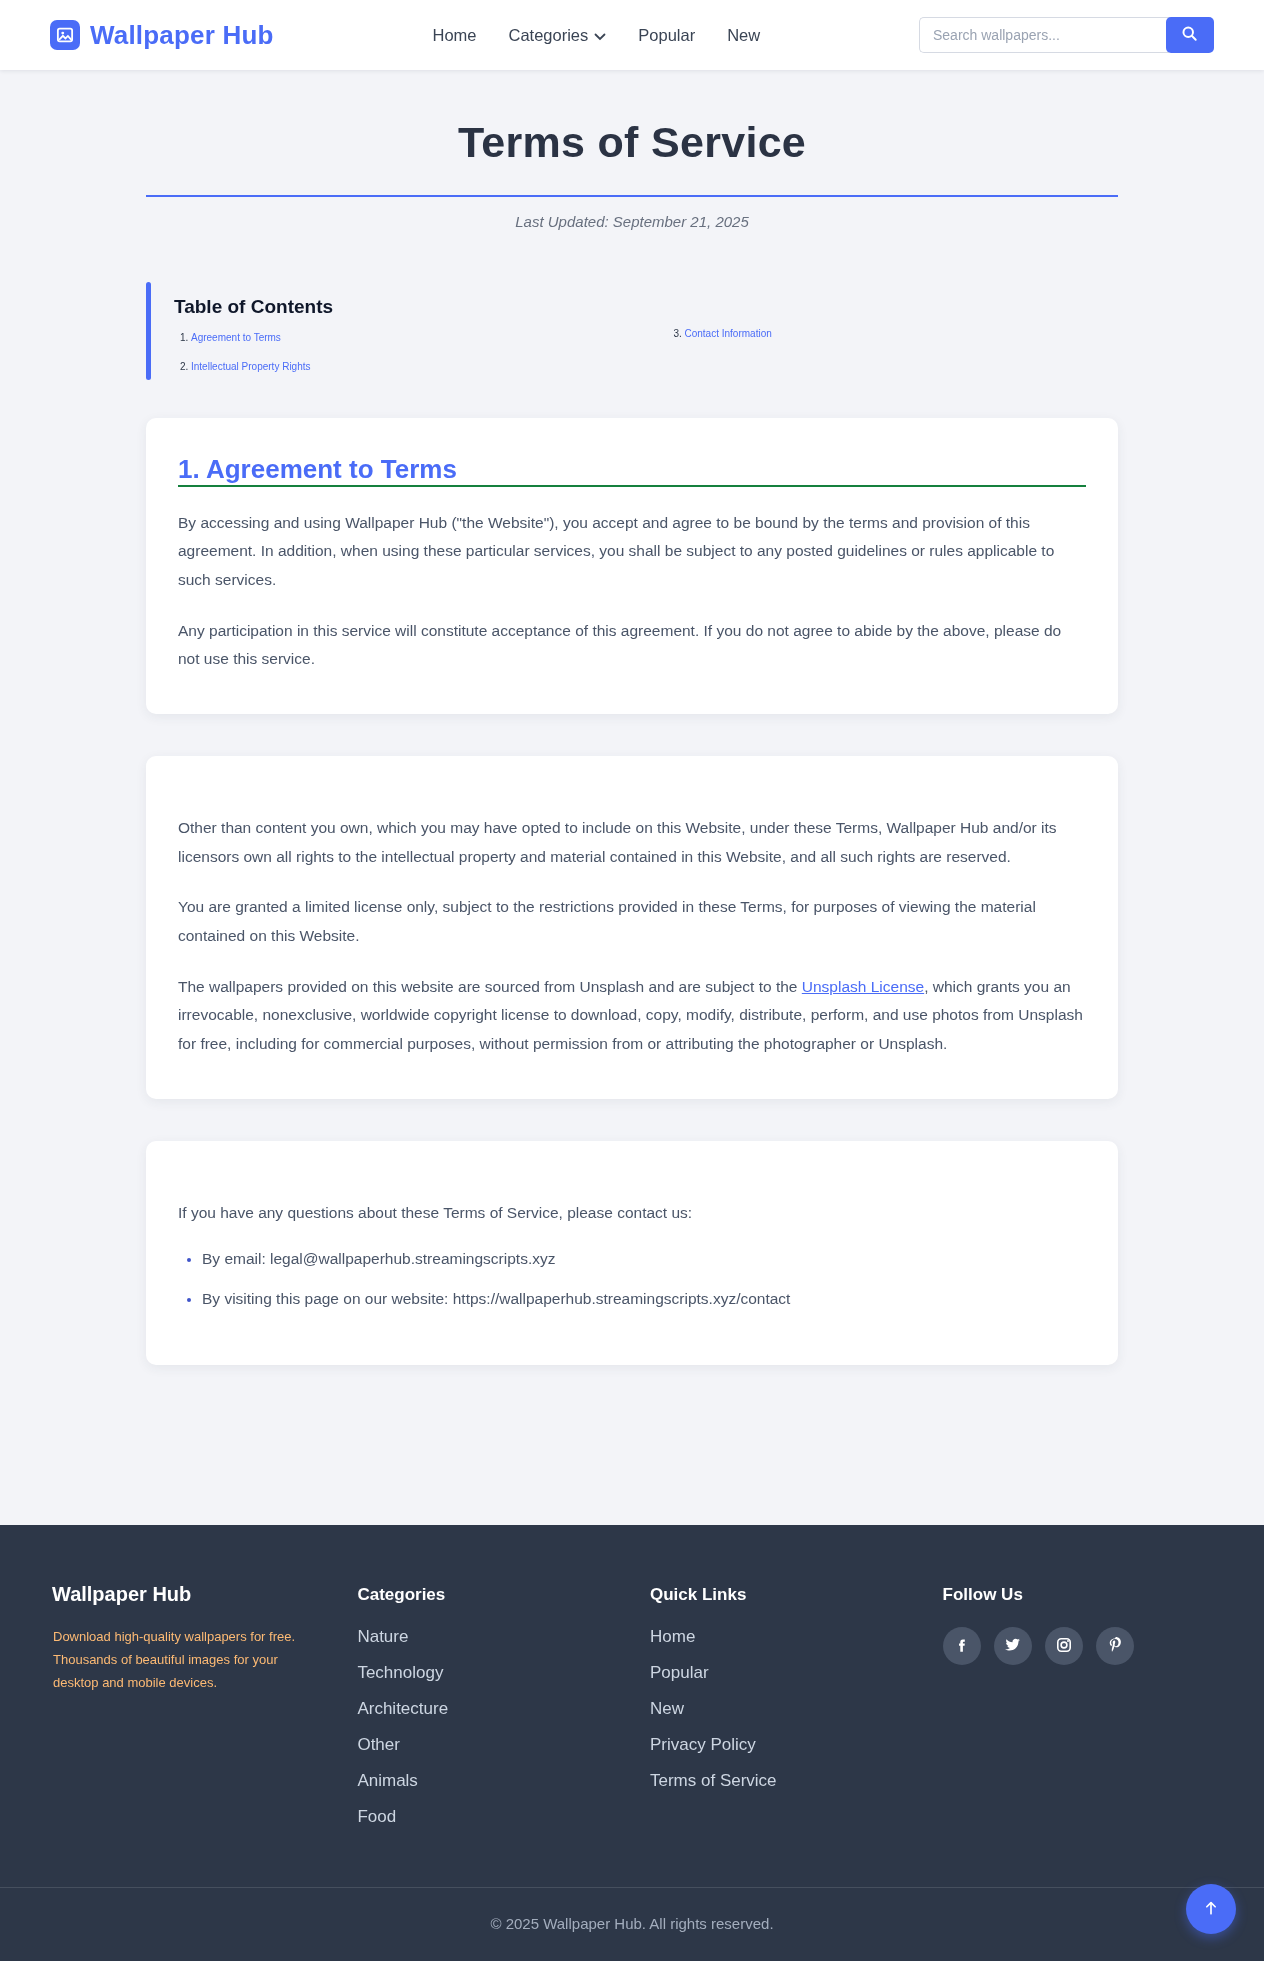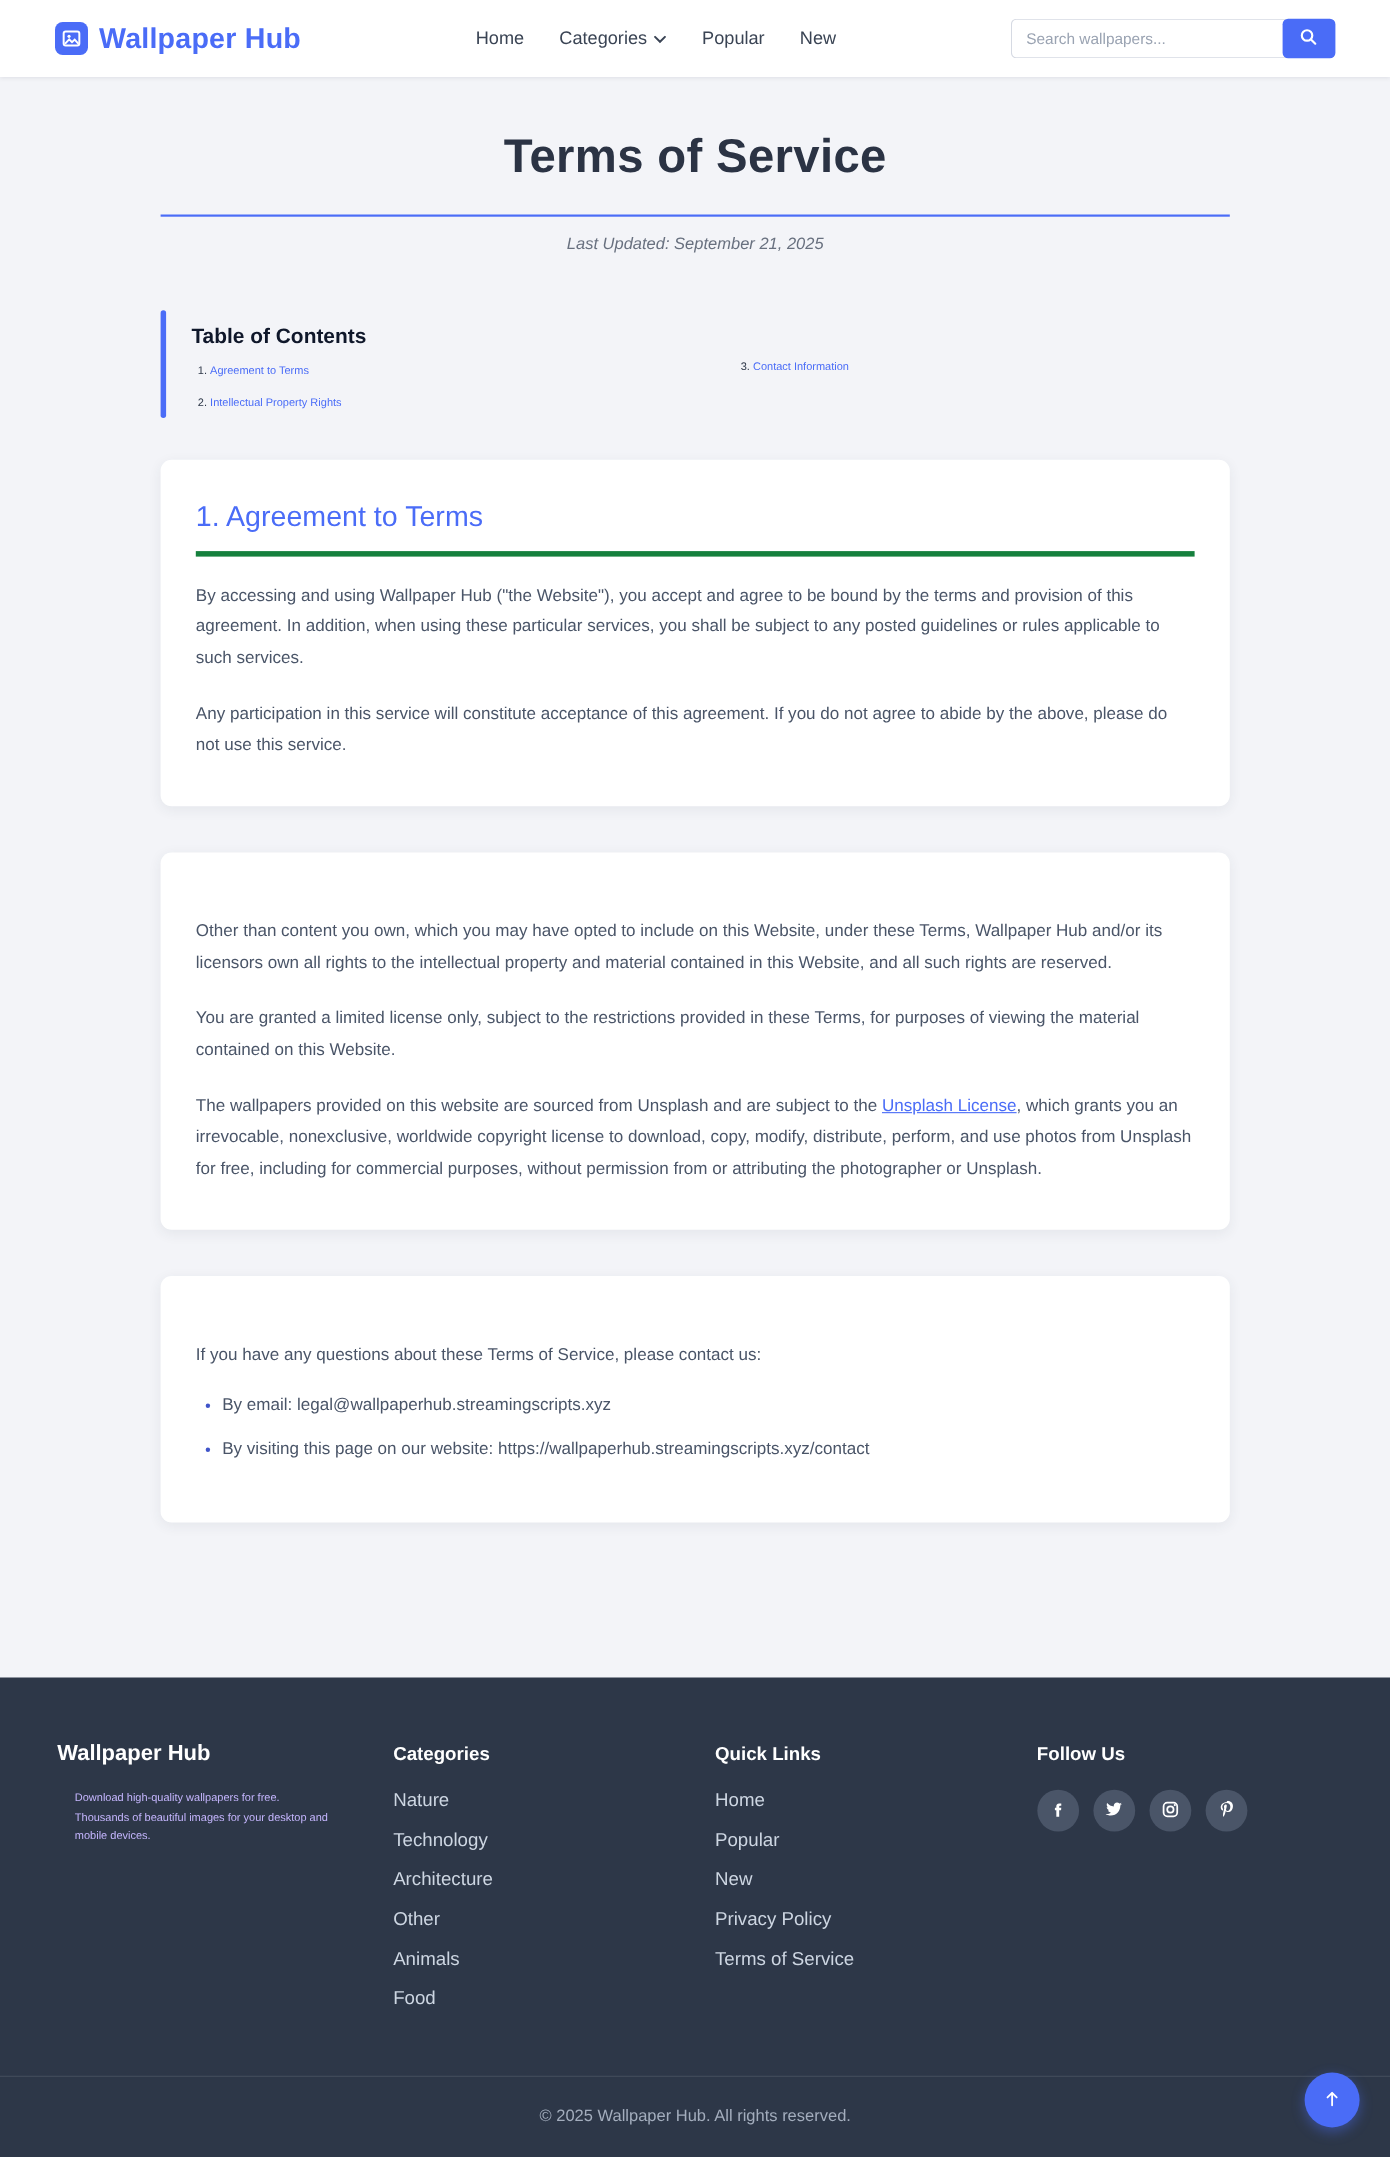--- a/index.html
+++ b/index.html
@@ -51,37 +51,37 @@
   .toc::before { content:""; position:absolute; left:0; top:0; bottom:0; width:5px;
     background:#4a6cf7; border-radius:4px; }
   .toc-title { margin:0 0 10px; font-size:19px; font-weight:800; color:#0f172a; }
   .toc-list { columns:2; column-gap:60px; margin:0; padding-left:17px; }
   .toc-list li { margin:4px 0 18px; color:#2d3748; font-size:10px; }
   .toc-list a { color:#4a6cf7; text-decoration:none; cursor:pointer; }
 
   
   .card { background:#ffffff; border-radius:10px; padding:36px 32px 40px; margin-bottom:42px;
     box-shadow:0 3px 12px rgba(45,55,72,.07); }
-  .card h2 { margin:0; color:#4a6cf7; font-size:26px; font-weight:400;
-    padding-bottom:16px; border-bottom:5px solid #15803d; }
+  .card h2 { margin:0; color:#4a6cf7; font-size:26px; font-weight:700;
+    padding-bottom:0; border-bottom:2px solid #15803d; }
   .card p { font-size:15.5px; line-height:1.85; margin:22px 0 0; color:#4a5568; }
   .card a.inline-link { color:#4a6cf7; text-decoration:underline; cursor:pointer; }
   .contact-list { margin:18px 0 0; padding-left:24px; }
   .contact-list li { margin:12px 0; font-size:15.5px; line-height:1.8; color:#4a5568; }
   .contact-list li::marker { color:#3f54c9; font-size:13px; }
 
   main { flex:1 1 auto; }
 
   
   .site-footer { background:#2d3748; color:#cbd5e1; flex:0 0 auto; margin-top:28px; }
   .footer-inner { width:1160px; margin:0 auto; padding:58px 0 0;
     display:grid; grid-template-columns:1.05fr 1fr 1fr 1.05fr; column-gap:36px; }
   .footer-brand-title { color:#ffffff; font-size:20px; font-weight:800; margin:0 0 20px; }
   .footer-col h4 { color:#ffffff; font-size:17px; font-weight:800; margin:2px 0 22px; }
-  .footer-about { font-size:10px; line-height:1.75; margin:16px; max-width:272px; color:#c4b5fd; }
+  .footer-about { font-size:13px; line-height:1.75; margin:1px; max-width:272px; color:#fdba74; }
   .footer-links a { display:block; color:#cdd6e2; text-decoration:none; font-size:17px;
     margin-bottom:16px; cursor:pointer; }
   .socials { display:flex; gap:13px; }
   .social-btn { width:38px; height:38px; border-radius:50%; background:#4a5568; border:none;
     display:flex; align-items:center; justify-content:center; cursor:pointer; }
   .footer-bottom { border-top:1px solid rgba(255,255,255,.12); margin-top:44px;
     padding:27px 0 29px; text-align:center; font-size:15px; color:#a3adbd; }
 
   
   .scroll-top { position:absolute; right:28px; bottom:27px; width:50px; height:50px;

